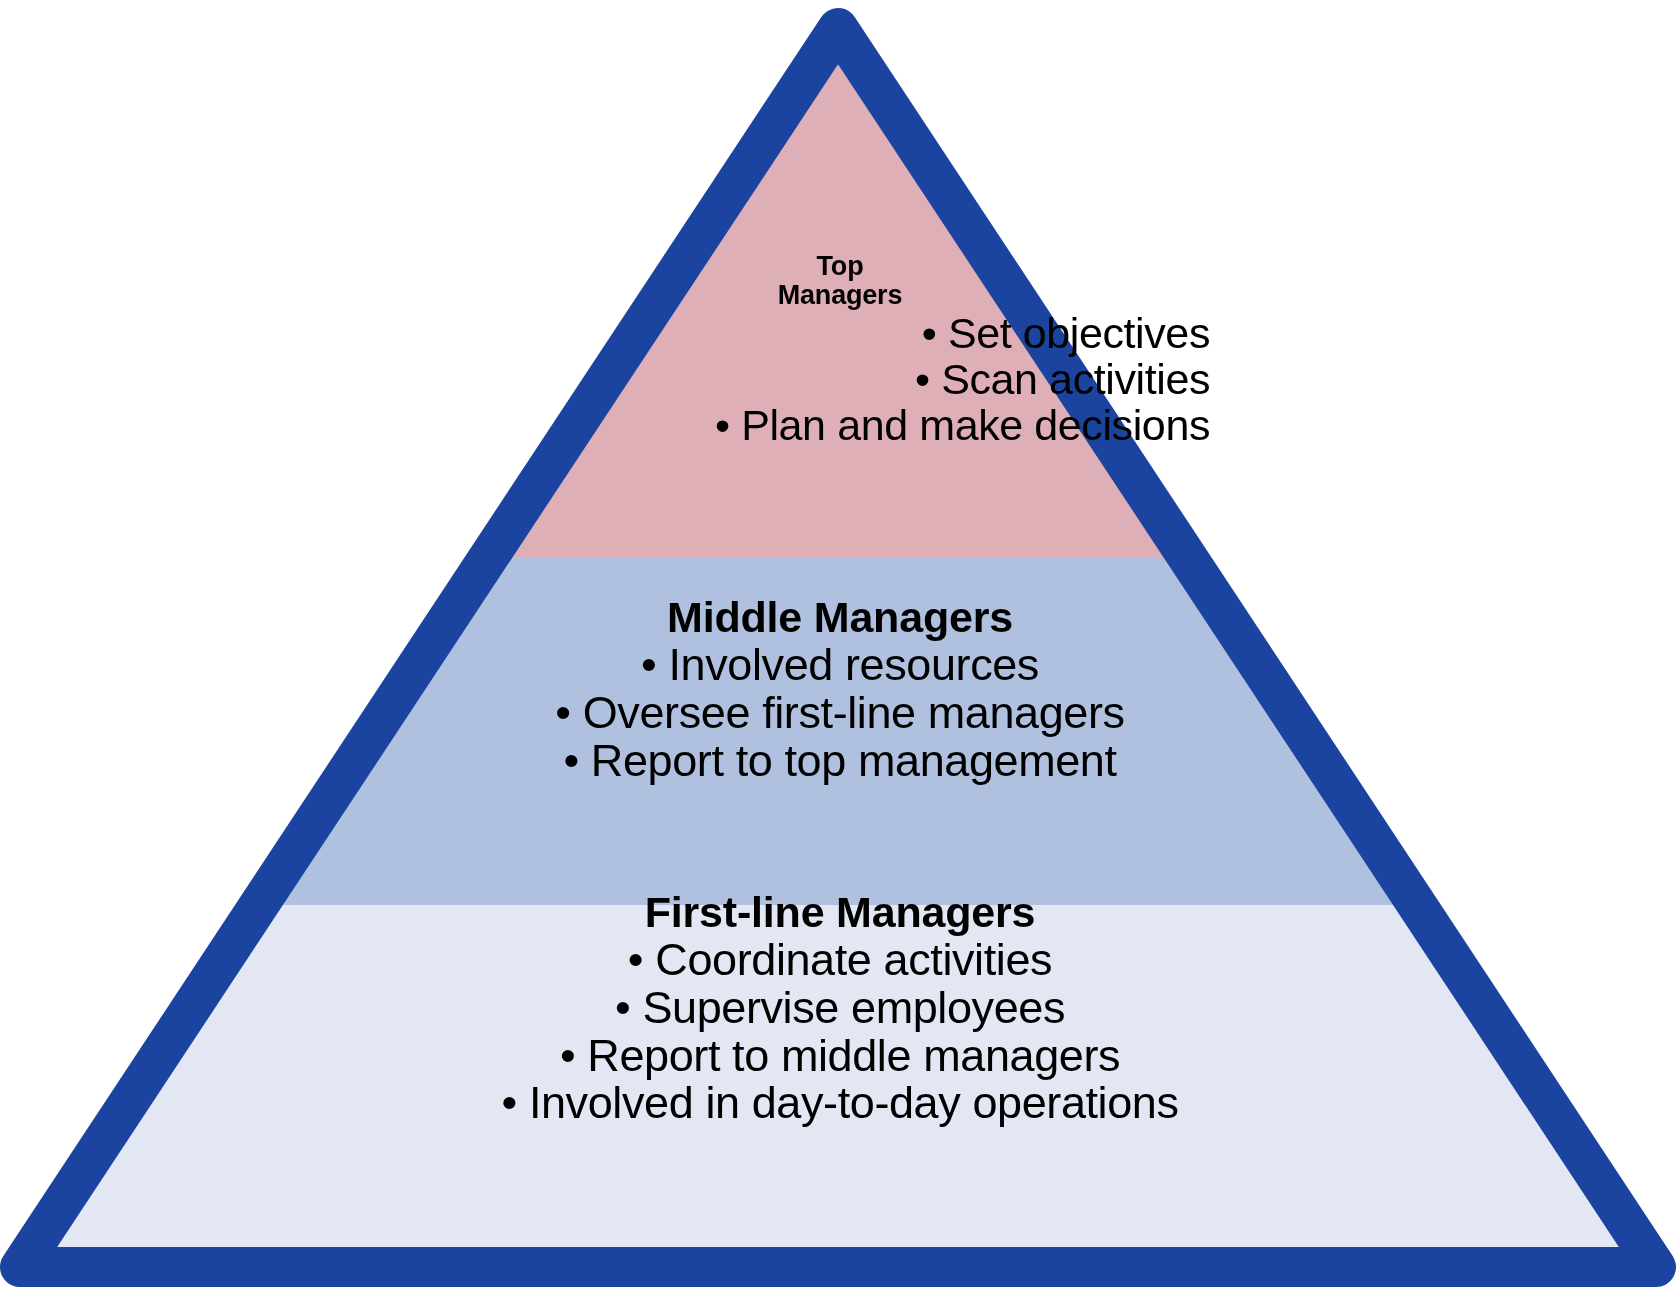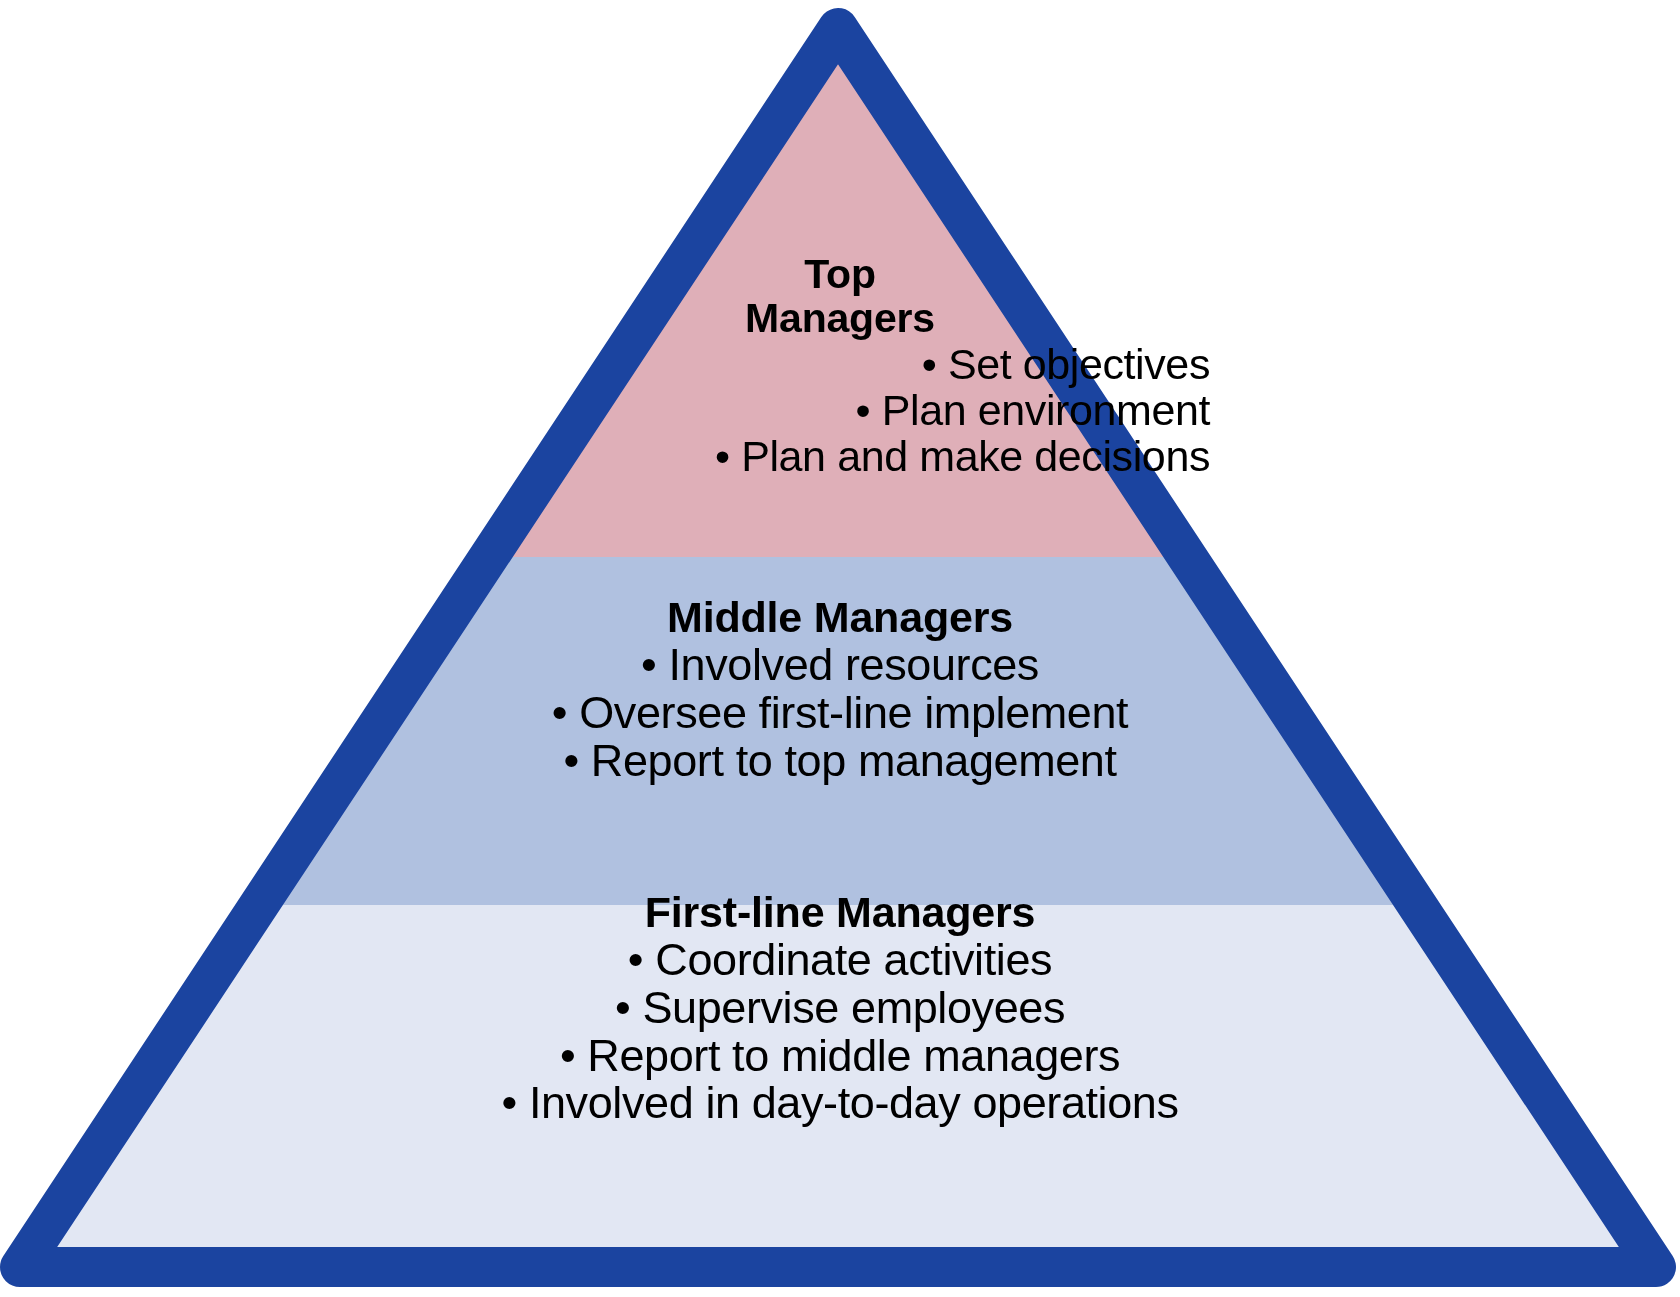--- a/index.html
+++ b/index.html
@@ -48,21 +48,21 @@
     font-size: 43px;
     letter-spacing: -0.4px;
   }
 
   
   #top-text {
     left: 470px;
     top: 252px;
     width: 740px;
   }
-  #top-text .layer-title { font-size: 41px; line-height: 1.08; }
+  #top-text .layer-title { font-size: 27px; line-height: 1.08; }
   #top-text .layer-bullet { font-size: 43px; line-height: 1.07; text-align: right; }
 
   
   #middle-text {
     left: 330px;
     top: 593px;
     width: 1020px;
   }
   #middle-text .layer-title { font-size: 43px; line-height: 1.12; }
   #middle-text .layer-bullet { font-size: 45px; line-height: 1.06; }
@@ -94,28 +94,28 @@
       <rect id="band-bottom" x="0" y="905" width="1680" height="400" fill="#E2E7F3"></rect>
     </g>
 
     <polygon id="pyramid-outline" points="838,28 1656,1267 20,1267" fill="none" stroke-width="40" stroke-linejoin="round" stroke-linecap="round" stroke="#1B44A0"></polygon>
   </svg>
 
   <div id="top-text" class="layer-text" style="color: rgb(0, 0, 0);">
     <div class="layer-title">Top</div>
     <div class="layer-title">Managers</div>
     <div class="layer-bullet">• Set objectives</div>
-    <div class="layer-bullet">• Plan environment</div>
+    <div class="layer-bullet">• Scan activities</div>
     <div class="layer-bullet">• Plan and make decisions</div>
   </div>
 
   <div id="middle-text" class="layer-text" style="color: rgb(0, 0, 0);">
     <div class="layer-title">Middle Managers</div>
     <div class="layer-bullet">• Involved resources</div>
-    <div class="layer-bullet">• Oversee first-line implement</div>
+    <div class="layer-bullet">• Oversee first-line managers</div>
     <div class="layer-bullet">• Report to top management</div>
   </div>
 
   <div id="bottom-text" class="layer-text" style="color: rgb(0, 0, 0); text-align: center;">
     <div class="layer-title">First-line Managers</div>
     <div class="layer-bullet">• Coordinate activities</div>
     <div class="layer-bullet">• Supervise employees</div>
     <div class="layer-bullet">• Report to middle managers</div>
     <div class="layer-bullet">• Involved in day-to-day operations</div>
   </div>

